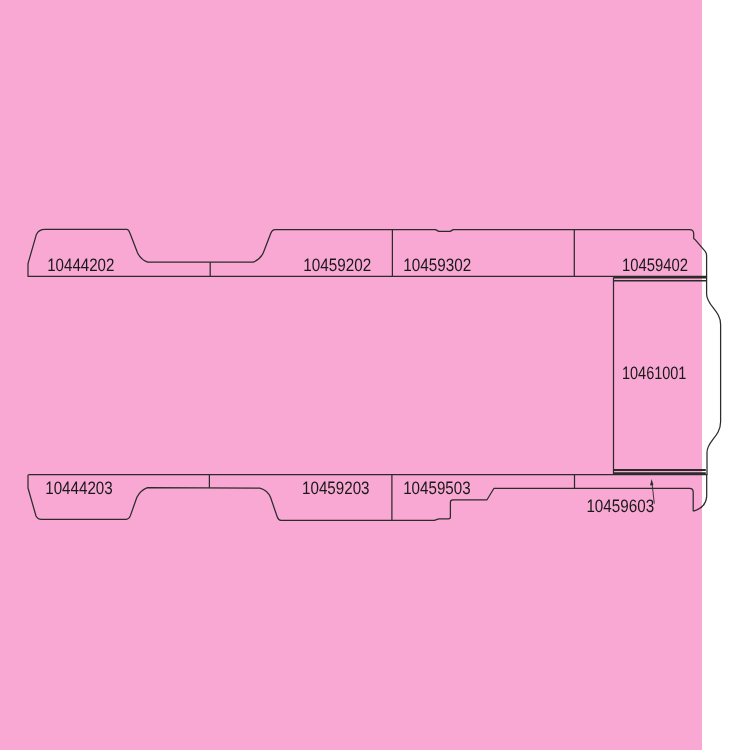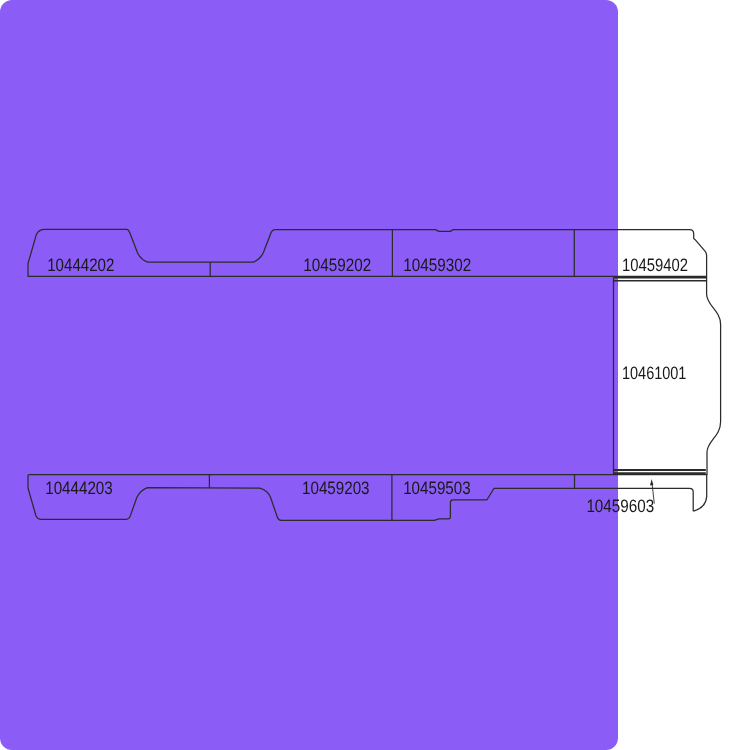--- a/index.html
+++ b/index.html
@@ -1,16 +1,16 @@
 <!DOCTYPE html>
 <html><head>
 <meta charset="utf-8">
 <style>
   html,body{margin:0;padding:0;background:#ffffff;}
-  .wrap{width:618px;height:750px;position:relative;background:#8b5cf6;transform:translateZ(0);border-radius:12px;}
+  .wrap{width:702px;height:750px;position:relative;background:#f9a8d4;transform:translateZ(0);}
   text{font-family:"Liberation Sans",sans-serif;fill:#191919;font-size:18px;text-rendering:geometricPrecision;opacity:0.999;}
 </style>
 </head>
 <body>
 <div class="wrap">
 <svg width="750" height="750" viewBox="0 0 750 750" xmlns="http://www.w3.org/2000/svg">
   <g fill="none" stroke="#2b2b2b" stroke-width="1.25" stroke-linejoin="round" stroke-linecap="butt">
 
     <path d="M 28,276.35 L 28,263.6 L 36.4,234.4 Q 38.8,229.4 45,229.4
              L 126.7,229.4

